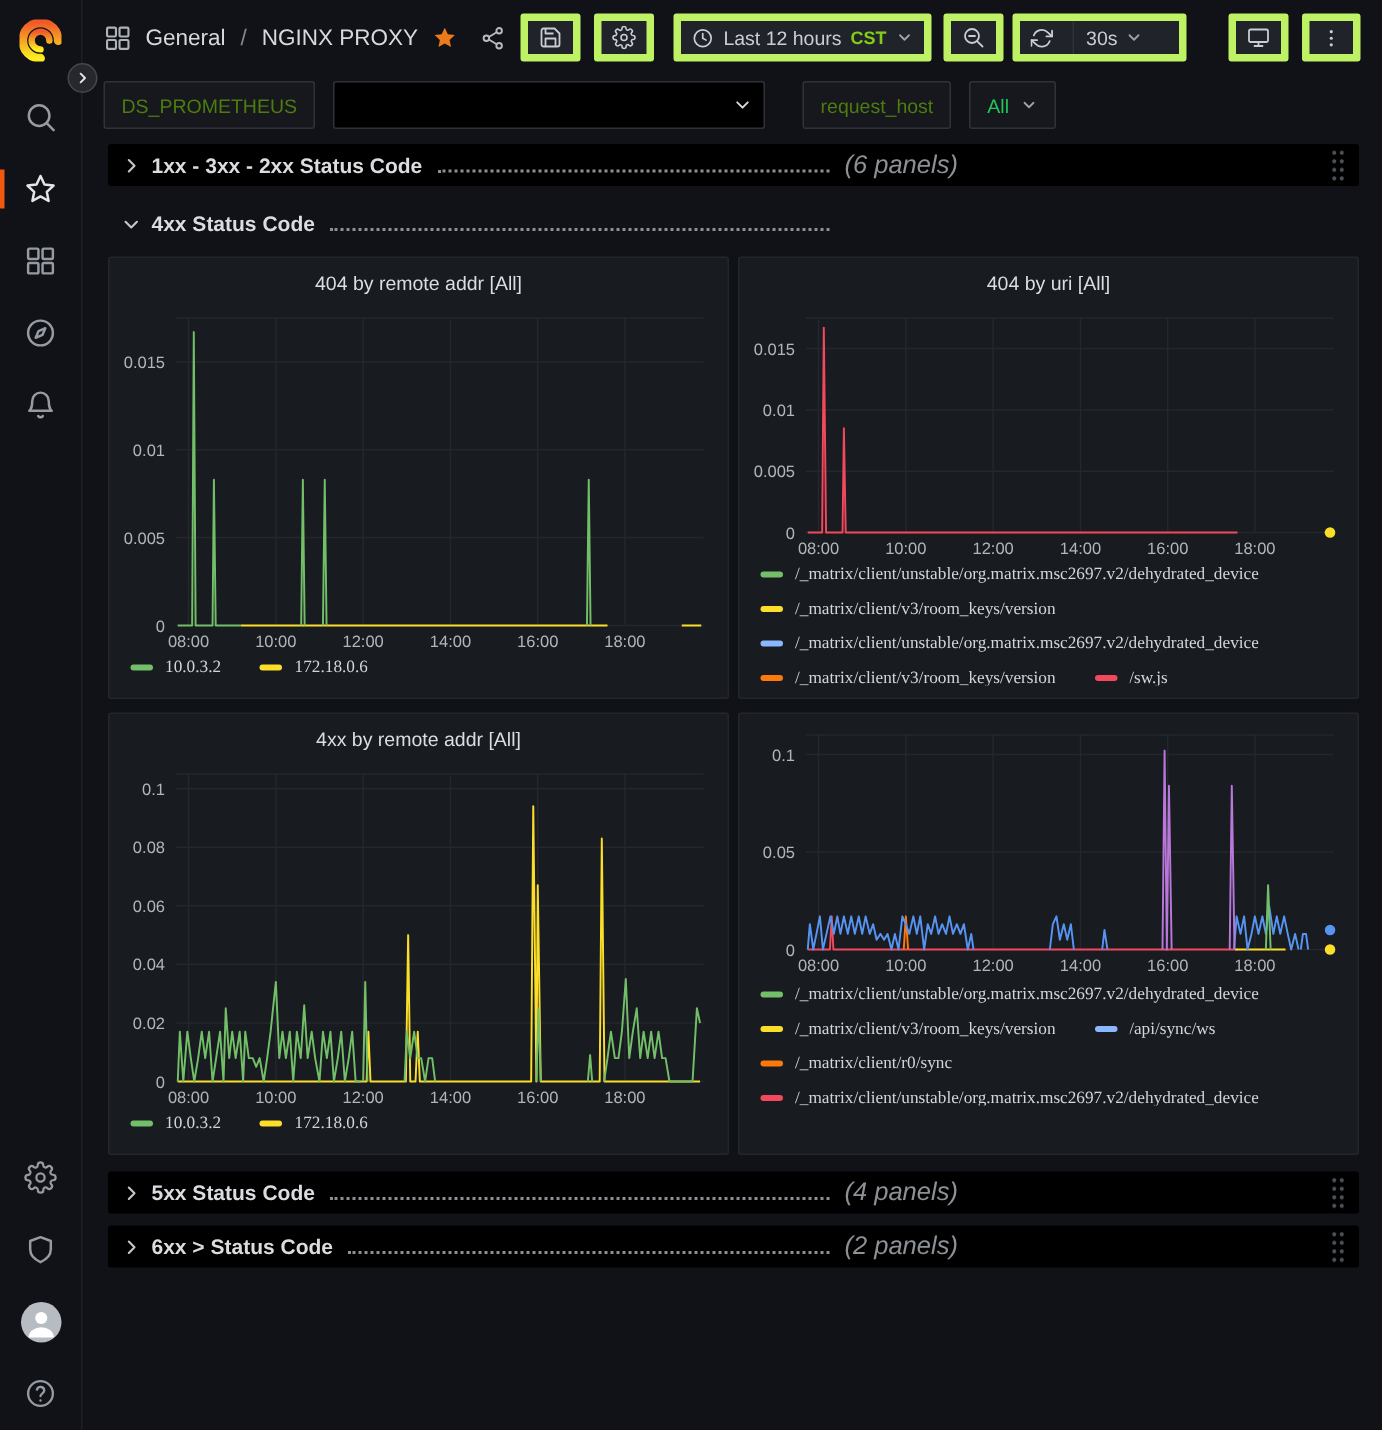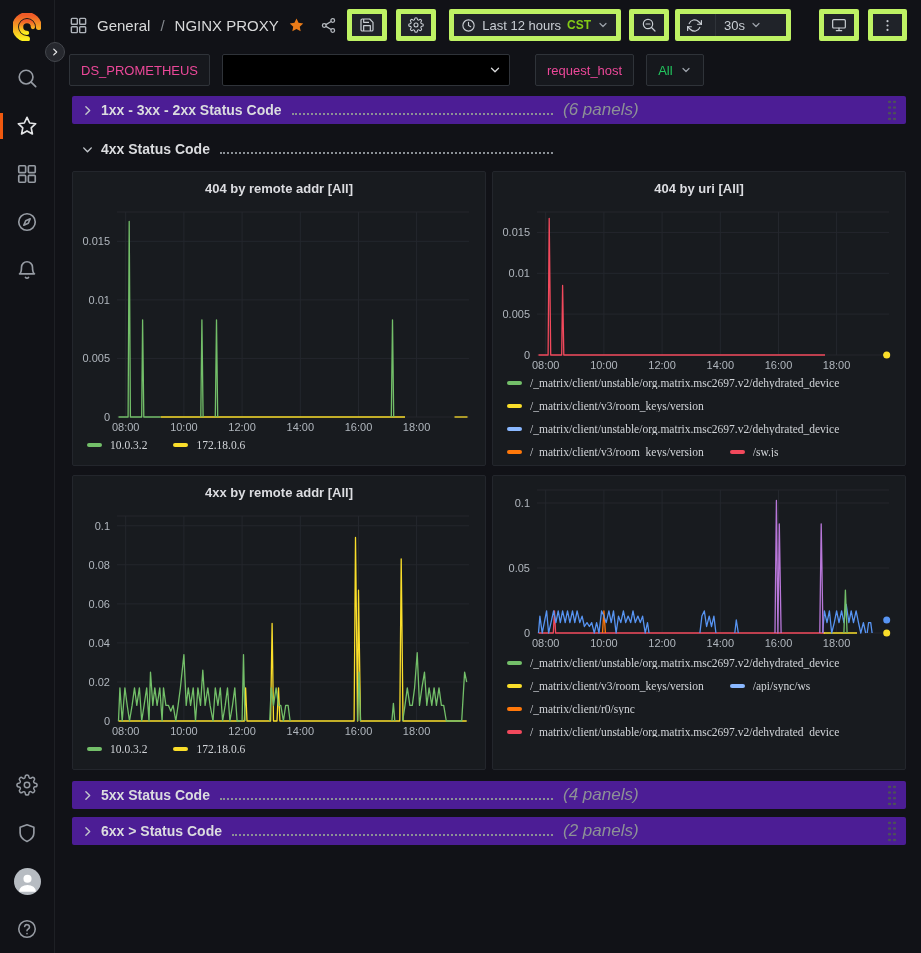--- a/index.html
+++ b/index.html
@@ -32,48 +32,48 @@
          color:#c9ced4; display:flex; align-items:center; justify-content:center; gap:6px;
          padding:0 7px; font-size:13px; cursor:pointer; }
   .btn .tz { color:#84cc16; font-weight:bold; font-size:12px; }
   .btn .seg { display:flex; align-items:center; gap:5px; padding:0 4px 0 8px; height:100%;
               border-left:1px solid #2f3339; margin-left:7px; }
 
   
   .varbar { height:40px; display:flex; align-items:center; padding:0 14px; gap:4px; }
   .varbox { height:32px; background:#16181d; border:1px solid #2f3339; border-radius:2px;
             display:flex; align-items:center; padding:0 11px; font-size:13px; }
-  .varlabel { color:#ec4899; font-weight:500; cursor:pointer; }
+  .varlabel { color:#4d7c0f; font-weight:500; cursor:pointer; }
   .redacted { width:288px; background:#000; position:relative; cursor:pointer; }
   .redacted .caret { position:absolute; right:7px; top:8px; }
   .vgap { width:17px; } .vgap2 { width:4px; }
   .varvalue { color:#22c55e; gap:7px; cursor:pointer; }
 
   
   .content { padding:0 15px 0 17px; }
   .rowhead { height:28px; display:flex; align-items:center; padding:0 9px; border-radius:2px;
              cursor:pointer; }
-  .rowhead.strip { background:#4c1d95; }
+  .rowhead.strip { background:#000000; }
   .row-left { flex:0 0 482px; display:flex; align-items:center; min-width:0; }
   .rowtitle { font-size:14px; font-weight:bold; color:#dbdcdf; white-space:nowrap; }
   .dots { flex:1; border-bottom:2px dotted #8b9096; margin:0 10px; transform:translateY(4px); }
   .rowcount { font-size:17px; font-style:italic; color:#8d9196; white-space:nowrap; }
   .draghandle { margin-left:auto; width:10px; height:22px;
                 background-image:radial-gradient(#4c5158 1.1px, transparent 1.3px);
                 background-size:5px 5.7px; cursor:grab; }
   #row-1xx { margin-top:6px; }
   #row-4xx { margin:11px 0 8px; }
   #row-5xx { margin-top:11px; }
   #row-6xx { margin:8px 0 0; }
 
   
   .grid { display:grid; grid-template-columns:414px 414px; column-gap:6px; row-gap:9px; }
   .panel { width:414px; height:295px; background:#181b1f; border:1px solid #23262c; border-radius:2px;
            padding:4px 8px 8px; overflow:hidden; display:flex; flex-direction:column; }
-  .ptitle { height:26px; line-height:26px; text-align:center; font-size:13px; font-weight:bold;
+  .ptitle { height:26px; line-height:26px; text-align:center; font-size:13px; font-weight:normal;
             color:#dcdde1; cursor:pointer; white-space:nowrap; overflow:hidden; }
   .legend { padding-left:6px; overflow:hidden; }
   .legend-row { display:flex; align-items:center; height:23px; gap:26px;font-family:Liberation Serif, serif; }
   .legend-item { display:flex; align-items:center; gap:8px; min-width:0; cursor:pointer; }
   .swatch { width:15px; height:4px; border-radius:2px; flex:0 0 auto; }
   .legend-label { font-size:11.5px; color:#d2d5d9; white-space:nowrap; overflow:hidden; }
   svg.icon { display:block; }
 </style>
 </head>
 <body>

